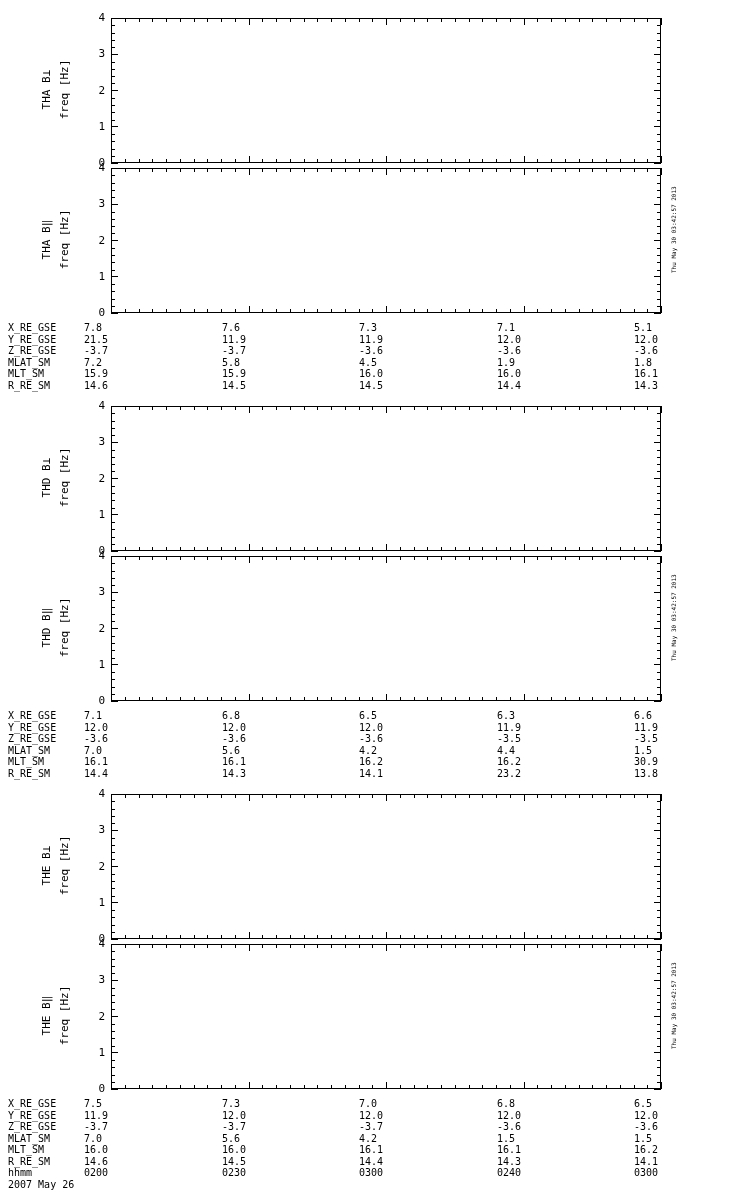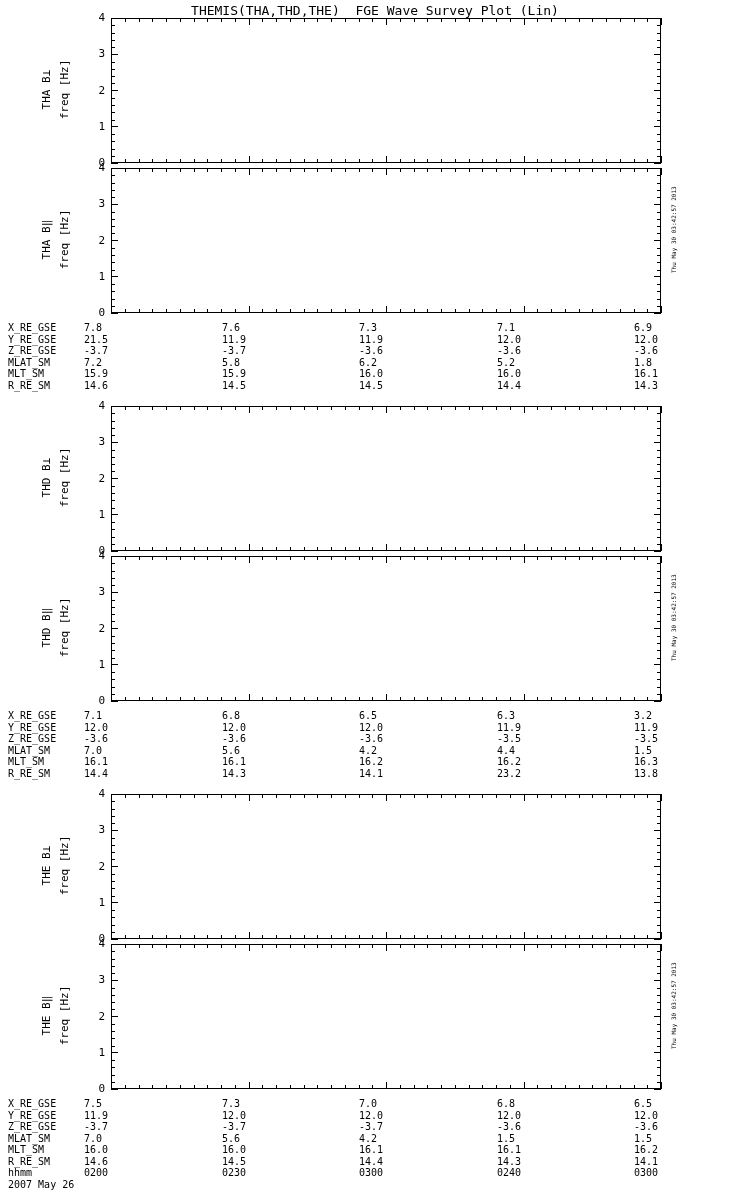--- a/index.html
+++ b/index.html
@@ -86,21 +86,20 @@
   .footer-date {
     position: absolute;
     font-size: 10px;
     white-space: pre;
   }
 </style>
 </head>
 <body>
 
 <div id="root">
-  <div class="title">THEMIS(THA,THD,THE)  FGE Wave Survey Plot (Lin)</div>
 <div class="panel" style="left: 111px; top: 18px; width: 550px; height: 145px;"></div>
     <div class="ytick-label" style="left: 71px; top: 156px; width: 34px;">0</div>
     <div class="tick" style="left: 111px; top: 162.5px; width: 7px; height: 1px;"></div>
     <div class="tick" style="left: 654px; top: 162.5px; width: 7px; height: 1px;"></div>
     <div class="ytick-label" style="left: 71px; top: 119.75px; width: 34px;">1</div>
     <div class="tick" style="left: 111px; top: 126.25px; width: 7px; height: 1px;"></div>
     <div class="tick" style="left: 654px; top: 126.25px; width: 7px; height: 1px;"></div>
     <div class="ytick-label" style="left: 71px; top: 83.5px; width: 34px;">2</div>
     <div class="tick" style="left: 111px; top: 90px; width: 7px; height: 1px;"></div>
     <div class="tick" style="left: 654px; top: 90px; width: 7px; height: 1px;"></div>
@@ -887,57 +886,57 @@
     <div class="ylabel-name" style="width: 145px; left: -26.5px; top: 1008.5px;">THE B‖</div>
     <div class="ylabel-unit" style="width: 145px; left: -8.5px; top: 1008.5px;">freq [Hz]</div>
     <div class="date-stamp" style="left: 670px; top: 273px;">Thu May 30 03:42:57 2013</div>
     <div class="date-stamp" style="left: 670px; top: 661px;">Thu May 30 03:42:57 2013</div>
     <div class="date-stamp" style="left: 670px; top: 1049px;">Thu May 30 03:42:57 2013</div>
     <div class="eph-label" style="left: 8px; top: 322px;">X_RE_GSE</div>
     <div class="eph-val" style="left: 84px; top: 322px;">7.8</div>
     <div class="eph-val" style="left: 222px; top: 322px;">7.6</div>
     <div class="eph-val" style="left: 359px; top: 322px;">7.3</div>
     <div class="eph-val" style="left: 497px; top: 322px;">7.1</div>
-    <div class="eph-val" style="left: 634px; top: 322px;">6.9</div>
+    <div class="eph-val" style="left: 634px; top: 322px;">5.1</div>
     <div class="eph-label" style="left: 8px; top: 333.5px;">Y_RE_GSE</div>
     <div class="eph-val" style="left: 84px; top: 333.5px;">21.5</div>
     <div class="eph-val" style="left: 222px; top: 333.5px;">11.9</div>
     <div class="eph-val" style="left: 359px; top: 333.5px;">11.9</div>
     <div class="eph-val" style="left: 497px; top: 333.5px;">12.0</div>
     <div class="eph-val" style="left: 634px; top: 333.5px;">12.0</div>
     <div class="eph-label" style="left: 8px; top: 345px;">Z_RE_GSE</div>
     <div class="eph-val" style="left: 84px; top: 345px;">-3.7</div>
     <div class="eph-val" style="left: 222px; top: 345px;">-3.7</div>
     <div class="eph-val" style="left: 359px; top: 345px;">-3.6</div>
     <div class="eph-val" style="left: 497px; top: 345px;">-3.6</div>
     <div class="eph-val" style="left: 634px; top: 345px;">-3.6</div>
     <div class="eph-label" style="left: 8px; top: 356.5px;">MLAT_SM</div>
     <div class="eph-val" style="left: 84px; top: 356.5px;">7.2</div>
     <div class="eph-val" style="left: 222px; top: 356.5px;">5.8</div>
-    <div class="eph-val" style="left: 359px; top: 356.5px;">6.2</div>
-    <div class="eph-val" style="left: 497px; top: 356.5px;">5.2</div>
+    <div class="eph-val" style="left: 359px; top: 356.5px;">4.5</div>
+    <div class="eph-val" style="left: 497px; top: 356.5px;">1.9</div>
     <div class="eph-val" style="left: 634px; top: 356.5px;">1.8</div>
     <div class="eph-label" style="left: 8px; top: 368px;">MLT_SM</div>
     <div class="eph-val" style="left: 84px; top: 368px;">15.9</div>
     <div class="eph-val" style="left: 222px; top: 368px;">15.9</div>
     <div class="eph-val" style="left: 359px; top: 368px;">16.0</div>
     <div class="eph-val" style="left: 497px; top: 368px;">16.0</div>
     <div class="eph-val" style="left: 634px; top: 368px;">16.1</div>
     <div class="eph-label" style="left: 8px; top: 379.5px;">R_RE_SM</div>
     <div class="eph-val" style="left: 84px; top: 379.5px;">14.6</div>
     <div class="eph-val" style="left: 222px; top: 379.5px;">14.5</div>
     <div class="eph-val" style="left: 359px; top: 379.5px;">14.5</div>
     <div class="eph-val" style="left: 497px; top: 379.5px;">14.4</div>
     <div class="eph-val" style="left: 634px; top: 379.5px;">14.3</div>
     <div class="eph-label" style="left: 8px; top: 710px;">X_RE_GSE</div>
     <div class="eph-val" style="left: 84px; top: 710px;">7.1</div>
     <div class="eph-val" style="left: 222px; top: 710px;">6.8</div>
     <div class="eph-val" style="left: 359px; top: 710px;">6.5</div>
     <div class="eph-val" style="left: 497px; top: 710px;">6.3</div>
-    <div class="eph-val" style="left: 634px; top: 710px;">3.2</div>
+    <div class="eph-val" style="left: 634px; top: 710px;">6.6</div>
     <div class="eph-label" style="left: 8px; top: 721.5px;">Y_RE_GSE</div>
     <div class="eph-val" style="left: 84px; top: 721.5px;">12.0</div>
     <div class="eph-val" style="left: 222px; top: 721.5px;">12.0</div>
     <div class="eph-val" style="left: 359px; top: 721.5px;">12.0</div>
     <div class="eph-val" style="left: 497px; top: 721.5px;">11.9</div>
     <div class="eph-val" style="left: 634px; top: 721.5px;">11.9</div>
     <div class="eph-label" style="left: 8px; top: 733px;">Z_RE_GSE</div>
     <div class="eph-val" style="left: 84px; top: 733px;">-3.6</div>
     <div class="eph-val" style="left: 222px; top: 733px;">-3.6</div>
     <div class="eph-val" style="left: 359px; top: 733px;">-3.6</div>
@@ -947,21 +946,21 @@
     <div class="eph-val" style="left: 84px; top: 744.5px;">7.0</div>
     <div class="eph-val" style="left: 222px; top: 744.5px;">5.6</div>
     <div class="eph-val" style="left: 359px; top: 744.5px;">4.2</div>
     <div class="eph-val" style="left: 497px; top: 744.5px;">4.4</div>
     <div class="eph-val" style="left: 634px; top: 744.5px;">1.5</div>
     <div class="eph-label" style="left: 8px; top: 756px;">MLT_SM</div>
     <div class="eph-val" style="left: 84px; top: 756px;">16.1</div>
     <div class="eph-val" style="left: 222px; top: 756px;">16.1</div>
     <div class="eph-val" style="left: 359px; top: 756px;">16.2</div>
     <div class="eph-val" style="left: 497px; top: 756px;">16.2</div>
-    <div class="eph-val" style="left: 634px; top: 756px;">16.3</div>
+    <div class="eph-val" style="left: 634px; top: 756px;">30.9</div>
     <div class="eph-label" style="left: 8px; top: 767.5px;">R_RE_SM</div>
     <div class="eph-val" style="left: 84px; top: 767.5px;">14.4</div>
     <div class="eph-val" style="left: 222px; top: 767.5px;">14.3</div>
     <div class="eph-val" style="left: 359px; top: 767.5px;">14.1</div>
     <div class="eph-val" style="left: 497px; top: 767.5px;">23.2</div>
     <div class="eph-val" style="left: 634px; top: 767.5px;">13.8</div>
     <div class="eph-label" style="left: 8px; top: 1098px;">X_RE_GSE</div>
     <div class="eph-val" style="left: 84px; top: 1098px;">7.5</div>
     <div class="eph-val" style="left: 222px; top: 1098px;">7.3</div>
     <div class="eph-val" style="left: 359px; top: 1098px;">7.0</div>

